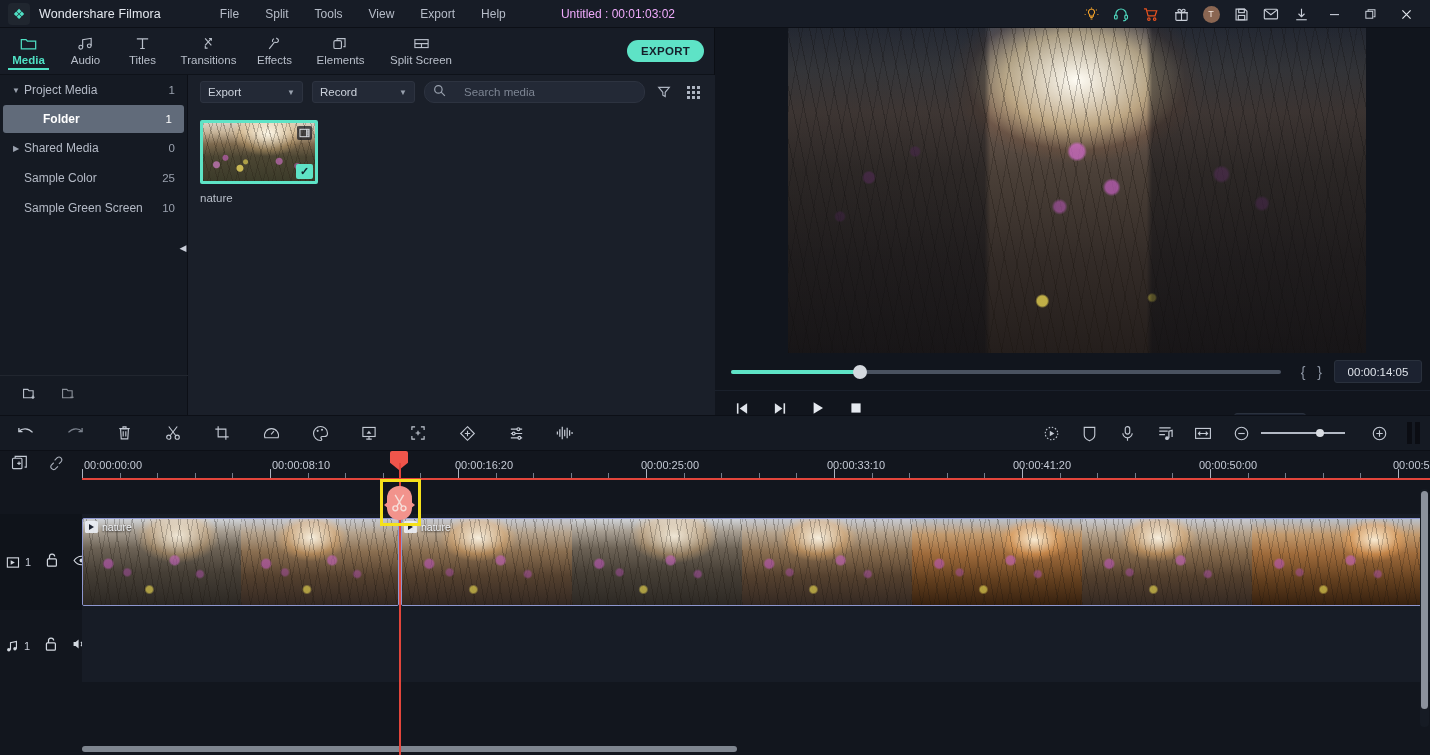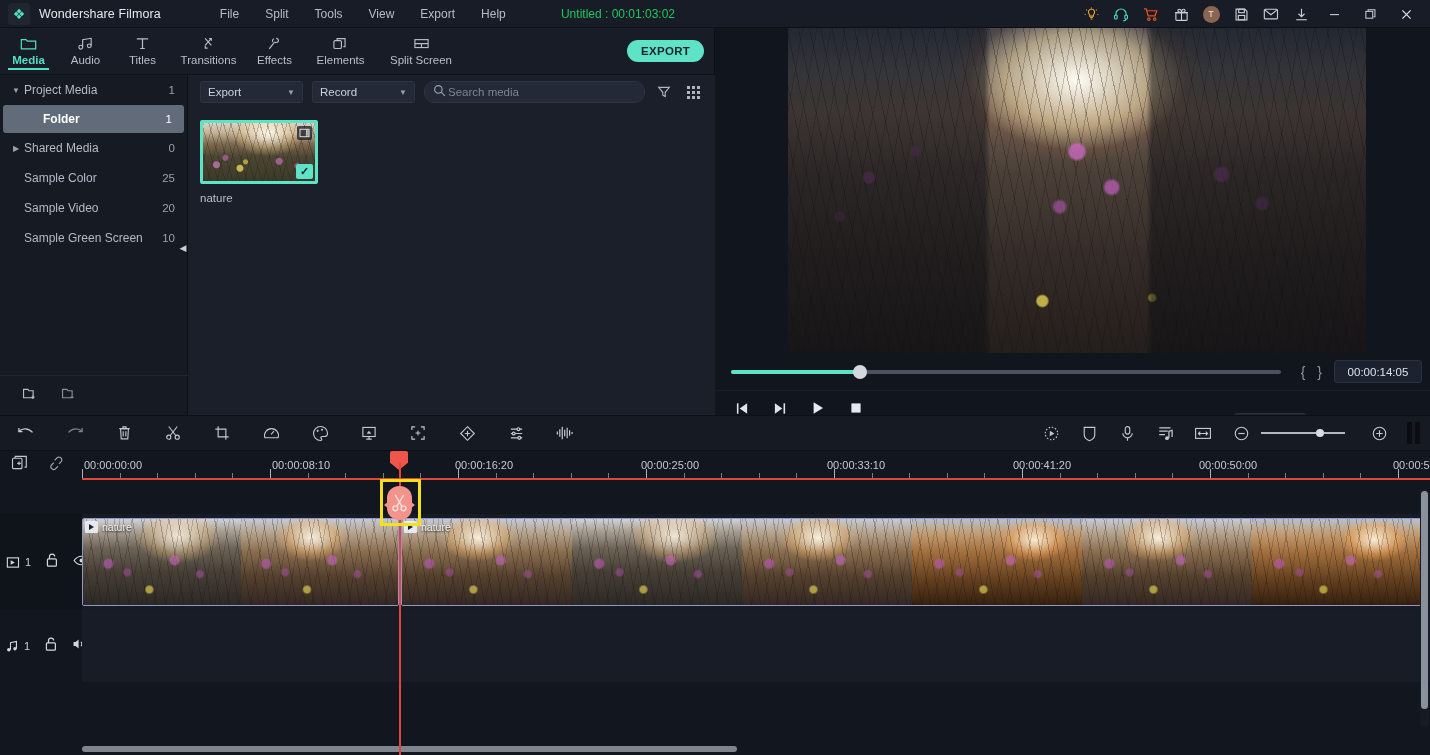--- a/index.html
+++ b/index.html
@@ -26,21 +26,21 @@
     display: flex; align-items: center; justify-content: center;
   }
   .logo-glyph { color: #4fe0c4; font-size: 14px; line-height: 1; }
   .brand { font-size: 12.5px; color: #e4e8ef; letter-spacing: .1px; }
   .menubar { display: flex; align-items: center; margin-left: 46px; gap: 0; }
   .menu-item {
     font-size: 12px; color: #b6bcc8; padding: 4px 13px; cursor: default;
   }
   .title-center {
     position: absolute; left: 0; width: 1236px; text-align: center;
-    font-size: 12px; color: #22c55e; pointer-events: none;
+    font-size: 12px; color: #f0abfc; pointer-events: none;
   }
   .title-right {
     position: absolute; right: 6px; top: 0; height: 28px;
     display: flex; align-items: center;
   }
   .tb-ico {
     width: 30px; height: 28px; display: flex; align-items: center; justify-content: center;
     cursor: default;
   }
   .tb-ico svg { display: block; }
@@ -127,21 +127,21 @@
     height: 34px; display: flex; align-items: center; padding: 0 12px; gap: 9px;
   }
   .mt-select {
     width: 103px; height: 22px; background: #232936; border: 1px solid #2d3340;
     border-radius: 3px; display: flex; align-items: center;
     padding: 0 7px; font-size: 11.5px; color: #ccd2dc; cursor: default;
   }
   .mt-select .cv { margin-left: auto; font-size: 8px; color: #98a0ad; }
   .mt-search {
     flex: 1; height: 22px; background: #232936; border: 1px solid #2d3340;
-    border-radius: 10px; display: flex; align-items: center; padding: 0 8px; gap: 2px; justify-content: space-between;
+    border-radius: 10px; display: flex; align-items: center; padding: 0 8px; gap: 18px; justify-content: space-between;
   }
   .mt-search input {
     flex: 1; background: transparent; border: none; outline: none;
     font-size: 11.5px; color: #ccd2dc; font-family: "Liberation Sans", sans-serif;
   }
   .mt-search input::placeholder { color: #7d8593; }
   .mt-ico { width: 20px; height: 22px; display: flex; align-items: center; justify-content: center; }
   .dots-grid { display: grid; grid-template-columns: repeat(3, 3px); gap: 2px; }
   .dots-grid i { width: 3px; height: 3px; background: #aeb5c1; display: block; }
 
@@ -599,25 +599,20 @@
     </div>
     <div class="side-row">
       <span class="caret">▶</span>
       <span class="slabel">Shared Media</span>
       <span class="scount">0</span>
     </div>
     <div class="side-row">
       <span class="caret"></span>
       <span class="slabel">Sample Color</span>
       <span class="scount">25</span>
-    </div>
-    <div class="side-row">
-      <span class="caret"></span>
-      <span class="slabel">Sample Video</span>
-      <span class="scount">20</span>
     </div>
     <div class="side-row">
       <span class="caret"></span>
       <span class="slabel">Sample Green Screen</span>
       <span class="scount">10</span>
     </div>
 
     <div class="side-foot">
       <span>
         <svg width="17" height="15" viewBox="0 0 18 16" fill="none" stroke="#b9bfca" stroke-width="1.2">

